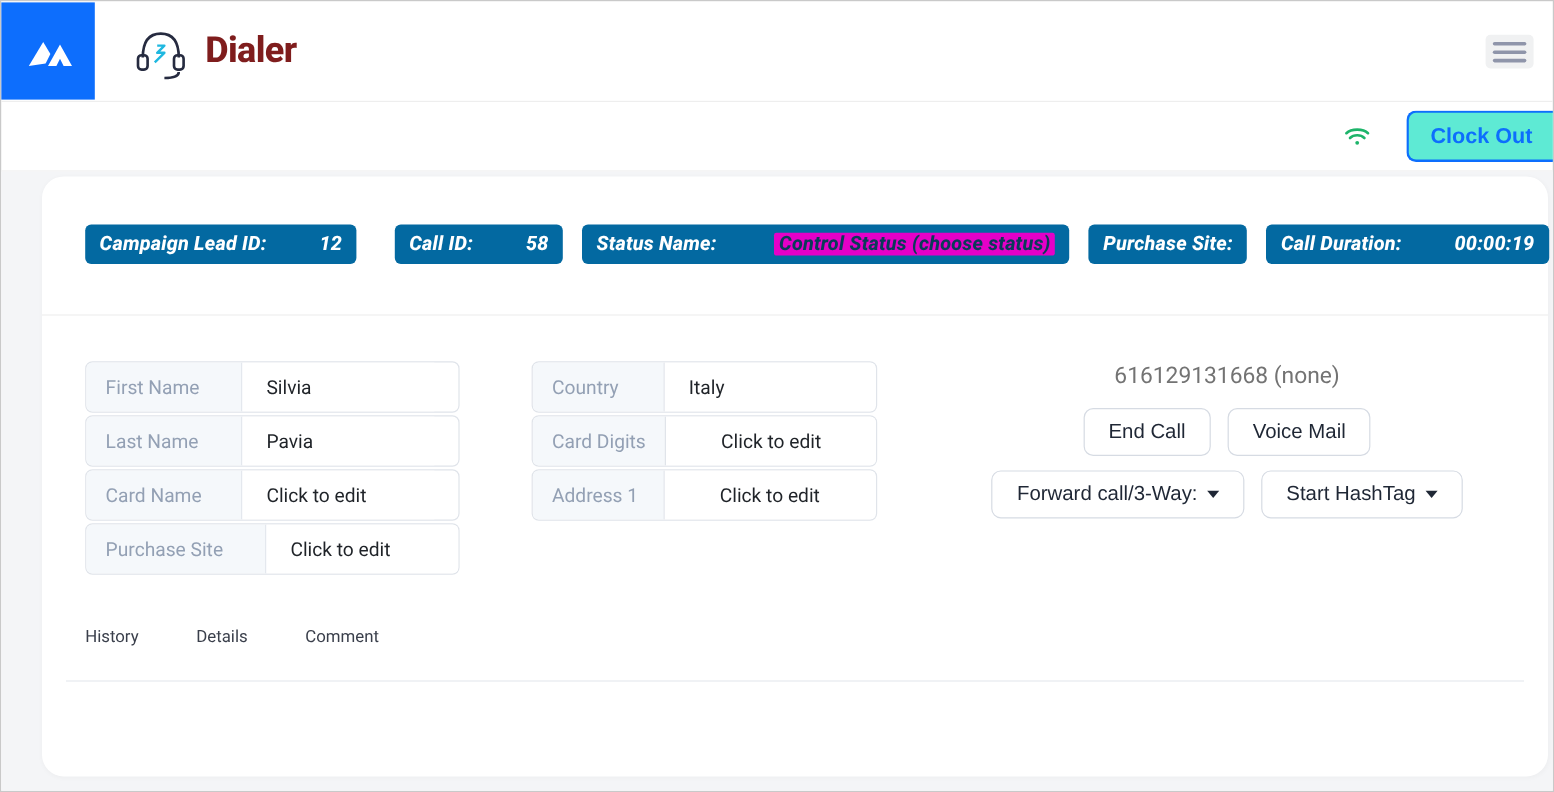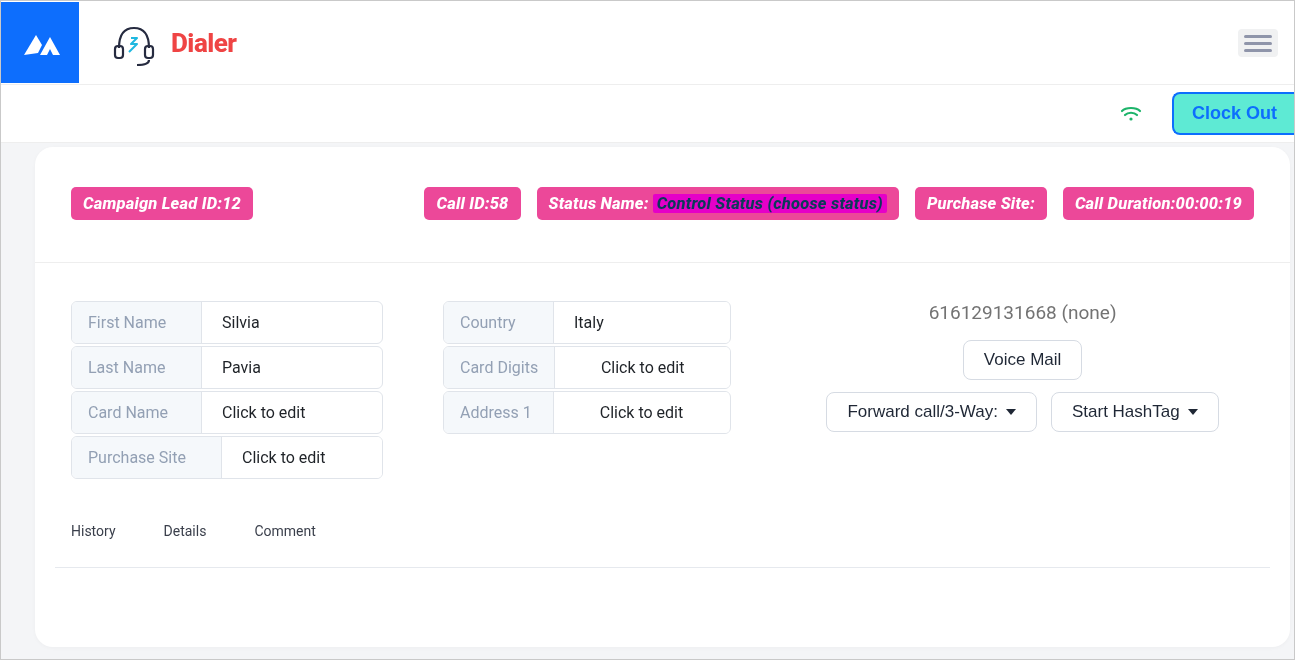--- a/index.html
+++ b/index.html
@@ -36,23 +36,23 @@
     gap: 12px;
   }
   .brand .icon-wrap {
     width: 50px;
     height: 50px;
     display: flex;
     align-items: center;
     justify-content: center;
   }
   .brand .title {
-    font-size: 26px;
+    font-size: 30px;
     font-weight: 800;
-    color: #ef4444;
+    color: #7f1d1d;
     letter-spacing: -0.5px;
   }
   .hamburger {
     position: absolute;
     right: 16px;
     top: 28px;
     width: 40px;
     height: 28px;
     background: #f0f1f2;
     border-radius: 4px;
@@ -113,31 +113,32 @@
     margin-left: 30px;
     margin-top: 0;
   }
   .pills-row {
     display: flex;
     align-items: center;
     padding: 40px 36px 0 36px;
     gap: 16px;
   }
   .pill {
-    background: #ec4899;
+    background: #0369a1;
     color: #fff;
     font-weight: 800;
     font-size: 16.5px;
     padding: 7px 12px;
     border-radius: 5px;
     display: inline-flex;
     align-items: flex-start;
     white-space: nowrap;
     font-style: italic;
     letter-spacing: 0.2px;
+    gap: 44px;
   }
   .pill .highlight {
     background: #e500c8;
     color: #0b3a59;
     padding: 0 4px;
     border-radius: 2px;
     margin-left: 4px;
   }
   .pill-spacer { flex: 1; }
   .content-row {
@@ -337,20 +338,21 @@
         </div>
       </div>
 
       <div class="right-col">
         <div class="phone-line">
           <span>616129131668</span>
           <span> </span>
           <span>(none)</span>
         </div>
         <div class="btn-row">
+          <button class="btn">End Call</button>
           <button class="btn">Voice Mail</button>
         </div>
         <div class="btn-row">
           <button class="btn">
             <span>Forward call/3-Way:</span>
             <span class="caret"></span>
           </button>
           <button class="btn">
             <span>Start HashTag</span>
             <span class="caret"></span>

